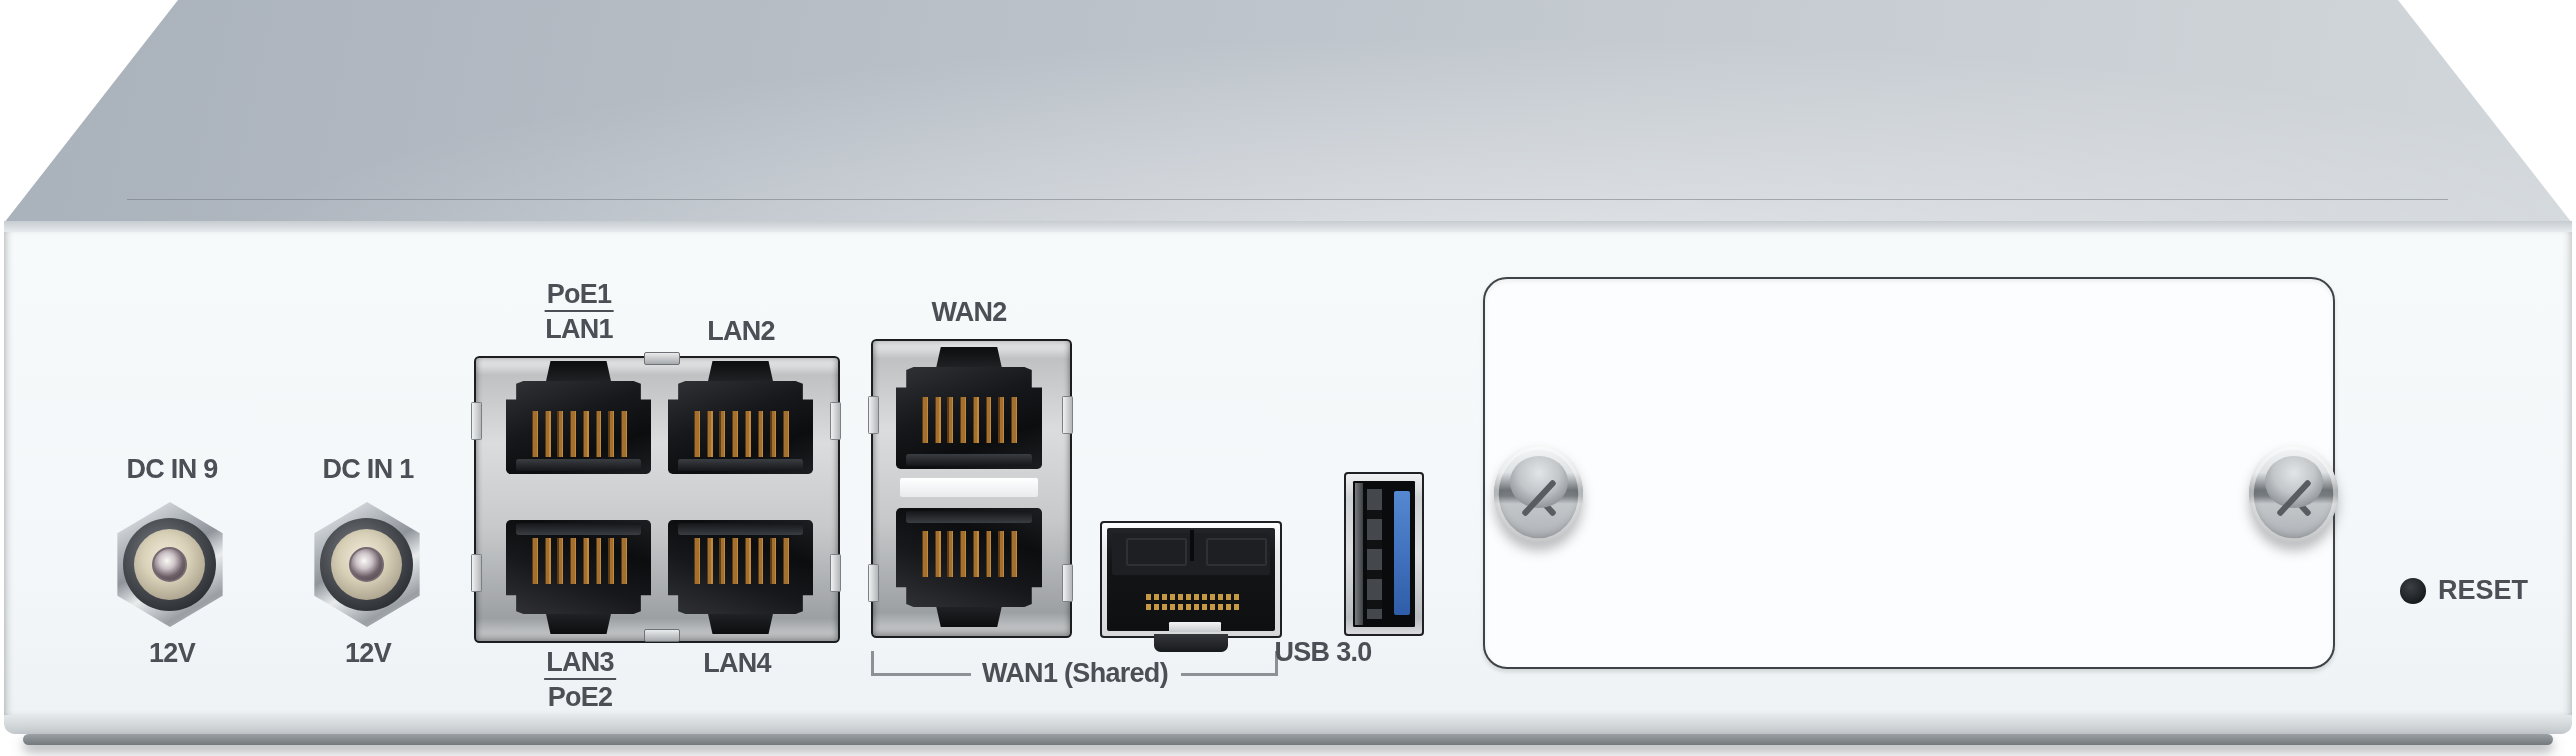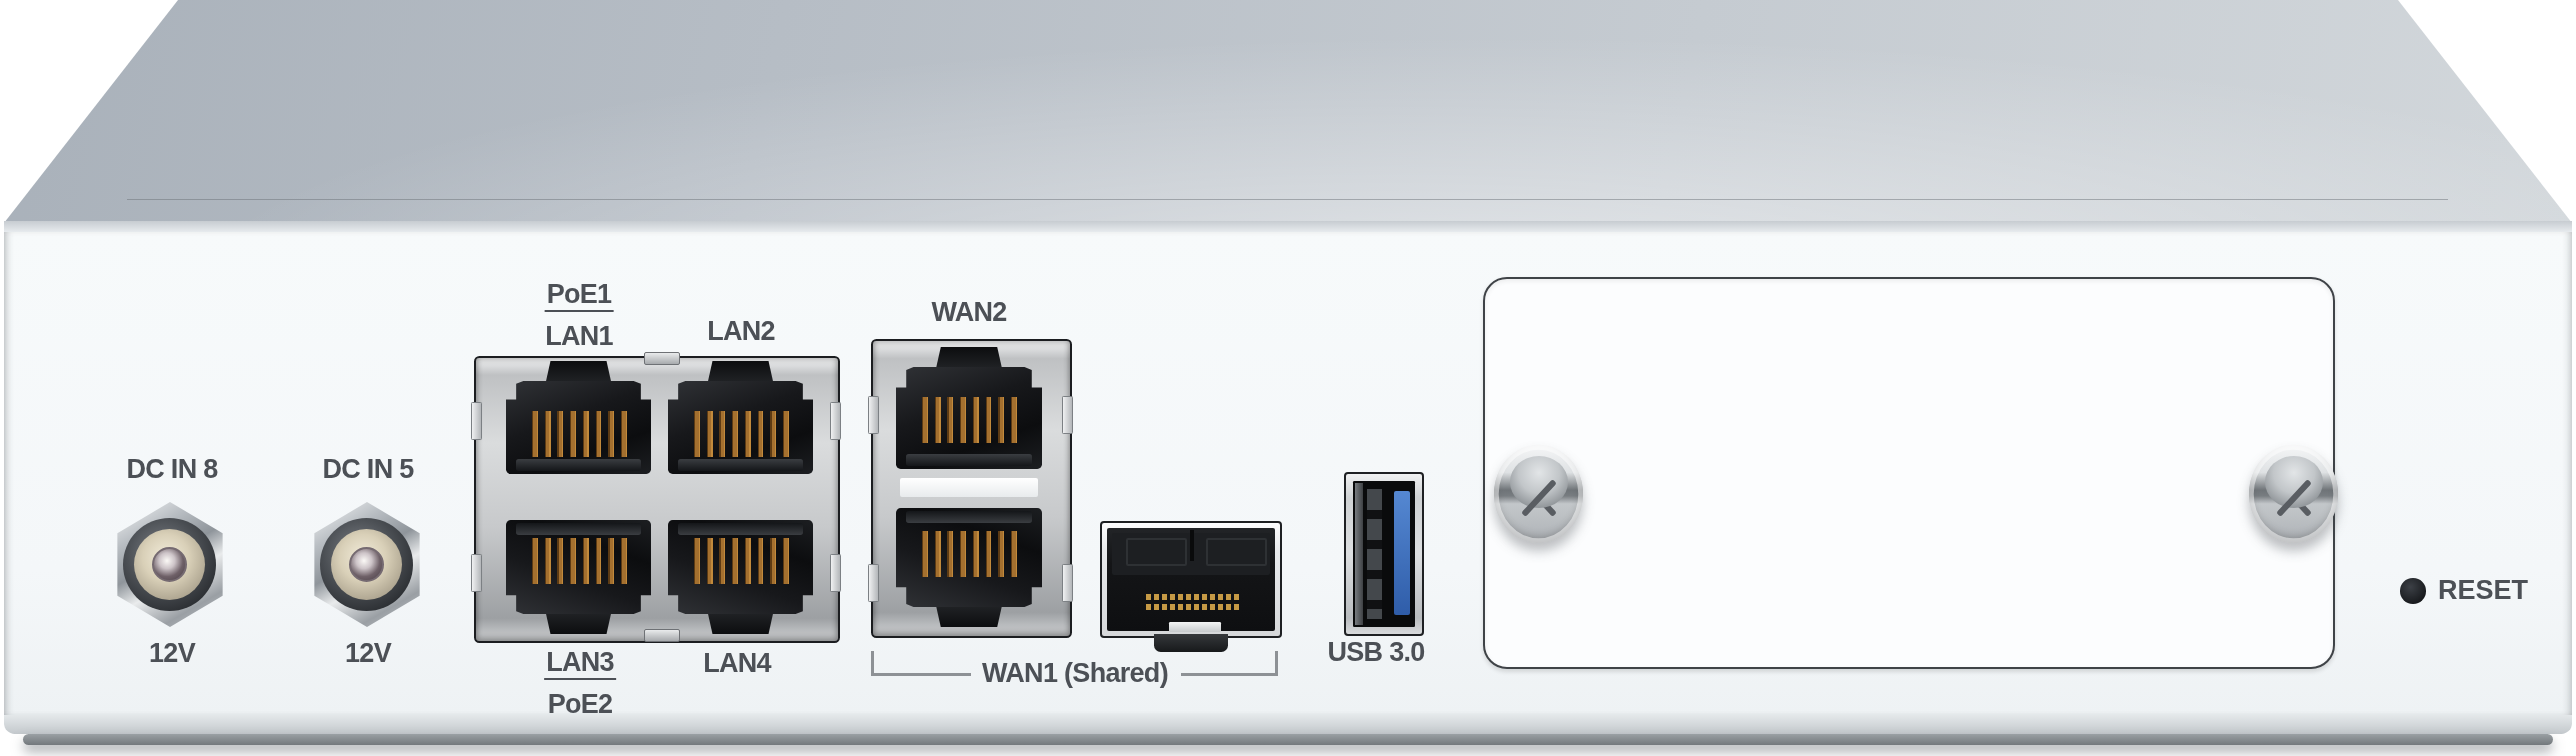--- a/index.html
+++ b/index.html
@@ -24,21 +24,21 @@
         background:linear-gradient(180deg,#e4e8ea,#c3c8cc);border-radius:0 0 10.7px 10.7px;}
   .base-dark{position:absolute;left:23px;top:734px;width:2530px;height:10.7px;
         background:linear-gradient(180deg,#9aa0a4,#73787c);border-radius:6px;
         box-shadow:0 6.7px 12px rgba(90,96,102,.5);}
   
   .lbl{position:absolute;transform:translate(-50%,-50%);font-size:27px;font-weight:700;
        color:#4c5056;letter-spacing:-0.7px;white-space:nowrap;}
   .stack{position:absolute;transform:translateX(-50%);display:flex;flex-direction:column;
        align-items:center;font-size:27px;font-weight:700;color:#4c5056;letter-spacing:-0.7px;}
   .stack span{display:block;line-height:28px;text-align:center;}
-  .stack span:first-child{border-bottom:2.7px solid #4c5056;padding:0 2px 2px 2px;margin-bottom:10px;}
+  .stack span:first-child{border-bottom:2.7px solid #4c5056;padding:0 2px 2px 2px;margin-bottom:3px;}
   
   .port-frame{position:absolute;border:2.7px solid #1b1d20;border-radius:5.4px;
        background:linear-gradient(180deg,#f2f3f4 0%,#bfc1c3 6%,#dadcdd 30%,#c7c9cb 60%,#9da0a3 92%,#d2d4d6 100%);
        box-shadow:inset 0 1.3px 6.7px rgba(0,0,0,.25), inset 0 -3.4px 6px rgba(0,0,0,.28);}
   .latch{position:absolute;width:34px;height:10.7px;background:linear-gradient(180deg,#e9ebec,#a7aaad);
        border:1.3px solid #6e7175;border-radius:2px;}
   .notch{position:absolute;width:8.7px;height:36px;background:linear-gradient(90deg,#f0f1f2,#b3b6b9);
        border:0.7px solid #7c8084;border-radius:1.3px;}
   
   .jack{position:absolute;}
@@ -115,30 +115,30 @@
 
 <div class="stage">
 
   <div class="slab"></div>
   <div class="seam"></div>
   <div class="bevel"></div>
   <div class="face"></div>
   <div class="base-lip"></div>
   <div class="base-dark"></div>
 
-  <div class="lbl" style="left:172px;top:469px">DC IN 8</div>
+  <div class="lbl" style="left:172px;top:469px">DC IN 9</div>
   <div>
     <div class="dc-hex" style="left:114px;top:502px;position:absolute"></div>
     <div class="dc-ring" style="left:123px;top:518px"></div>
     <div class="dc-cream" style="left:134px;top:529px"></div>
     <div class="dc-pin" style="left:152px;top:547px"></div>
   </div>
   <div class="lbl" style="left:172px;top:653px">12V</div>
 
-  <div class="lbl" style="left:368px;top:469px">DC IN 5</div>
+  <div class="lbl" style="left:368px;top:469px">DC IN 1</div>
   <div>
     <div class="dc-hex" style="left:311px;top:502px;position:absolute"></div>
     <div class="dc-ring" style="left:320px;top:518px"></div>
     <div class="dc-cream" style="left:331px;top:529px"></div>
     <div class="dc-pin" style="left:349px;top:547px"></div>
   </div>
   <div class="lbl" style="left:368px;top:653px">12V</div>
 
   <div class="stack" style="left:579px;top:280px">
     <span>PoE1</span>
@@ -224,21 +224,21 @@
   <div class="brk" style="left:1181px;top:673px;width:97px;height:2.7px"></div>
   <div class="brk" style="left:1275px;top:651px;width:2.7px;height:25px"></div>
 
   <div class="usb" style="left:1344px;top:472px;width:76px;height:160px">
     <div class="usb-inner">
       <div class="usb-wall"></div>
       <div class="usb-pins"></div>
       <div class="usb-tongue"></div>
     </div>
   </div>
-  <div class="lbl" style="left:1376px;top:652px">USB 3.0</div>
+  <div class="lbl" style="left:1323px;top:652px">USB 3.0</div>
 
   <div class="plate"></div>
   <div class="screw" style="left:1494px;top:445px">
     <div class="dome"></div>
   </div>
   <div class="screw" style="left:2249px;top:445px">
     <div class="dome"></div>
   </div>
 
   <div class="reset-dot" style="left:2400px;top:578px"></div>

